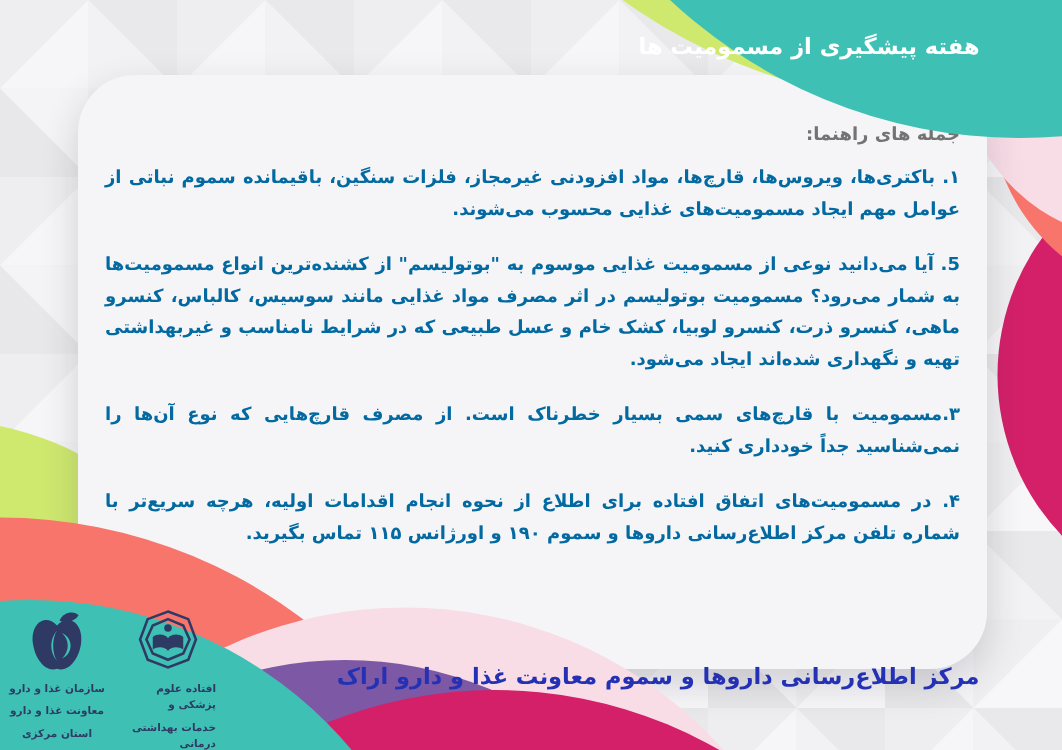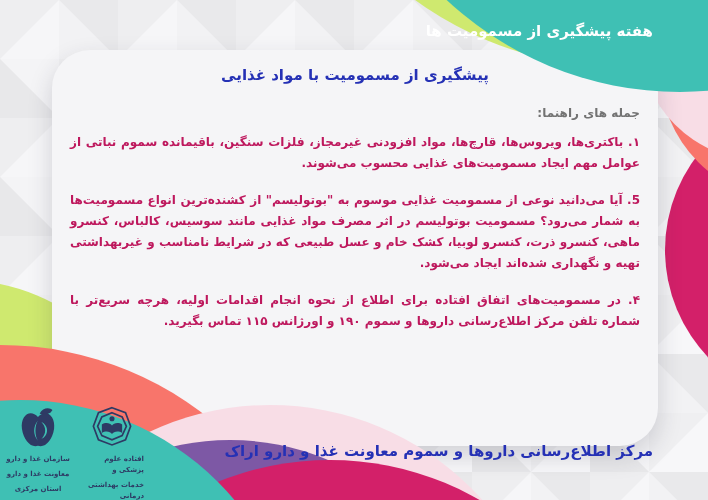--- a/index.html
+++ b/index.html
@@ -11,21 +11,21 @@
   .c-tr-magenta{left:665px;top:95px;width:310px;height:310px;background:var(--magenta);z-index:1;}
   .c-tr-coral{left:660px;top:-60px;width:260px;height:260px;background:var(--coral);z-index:1;}
   .c-tr-pink{left:640px;top:-80px;width:240px;height:240px;background:var(--pink);z-index:1;}
   .c-bl-lime{left:-240px;top:280px;width:400px;height:400px;background:var(--lime);z-index:1;}
   
   .card{position:absolute;left:52px;top:50px;width:606px;height:396px;background:var(--card);
         border-radius:38px;box-shadow:0 10px 25px rgba(40,40,60,.18);z-index:2;
         padding:12px 18px;box-sizing:border-box;direction:rtl;}
   .card h1{margin:2px 0 0 0;text-align:center;font-size:15px;line-height:22px;color:var(--blue);font-weight:bold;}
   .intro{margin-top:17px;margin-bottom:8px;font-size:12px;line-height:21px;color:#737373;font-weight:bold;text-align:right;}
-  .card p{margin:0 0 16px 0;font-size:12px;line-height:21px;color:#be185d;font-weight:bold;
+  .card p{margin:0 0 16px 0;font-size:12px;line-height:21px;color:#0369a1;font-weight:bold;
           text-align:justify;text-justify:inter-word;}
   
   .c-bl-coral{left:-335px;top:345px;width:670px;height:670px;background:var(--coral);z-index:3;}
   .c-bl-pink{left:-15px;top:405px;width:570px;height:570px;background:var(--pink);z-index:3;}
   .c-bl-purple{left:-20px;top:440px;width:500px;height:500px;background:var(--purple);z-index:3;}
   .c-bl-magenta{left:30px;top:460px;width:600px;height:600px;background:var(--magenta);z-index:3;}
   .c-bl-teal{left:-260px;top:400px;width:560px;height:560px;background:var(--teal);z-index:3;}
   .c-tr-lime{left:267px;top:-648px;width:716px;height:716px;background:var(--lime);z-index:3;}
   .c-tr-teal{left:338px;top:-592px;width:684px;height:684px;background:var(--teal);z-index:4;}
   
@@ -62,24 +62,24 @@
     </defs>
     <rect width="708" height="500" fill="url(#tri)"></rect>
   </svg>
 
   <div class="circle c-tr-magenta"></div>
   <div class="circle c-tr-coral"></div>
   <div class="circle c-tr-pink"></div>
   <div class="circle c-bl-lime"></div>
 
   <div class="card">
-    <h1>پیشگیری از مسمومیت با مواد غذایی</h1>
     <div class="intro">جمله های راهنما:</div>
     <p>۱. باکتری‌ها، ویروس‌ها، قارچ‌ها، مواد افزودنی غیرمجاز، فلزات سنگین، باقیمانده سموم نباتی از عوامل مهم ایجاد مسمومیت‌های غذایی محسوب می‌شوند.</p>
     <p>5. آیا می‌دانید نوعی از مسمومیت غذایی موسوم به "بوتولیسم" از کشنده‌ترین انواع مسمومیت‌ها به شمار می‌رود؟ مسمومیت بوتولیسم در اثر مصرف مواد غذایی مانند سوسیس، کالباس، کنسرو ماهی، کنسرو ذرت، کنسرو لوبیا، کشک خام و عسل طبیعی که در شرایط نامناسب و غیربهداشتی تهیه و نگهداری شده‌اند ایجاد می‌شود.</p>
+    <p>۳.مسمومیت با قارچ‌های سمی بسیار خطرناک است. از مصرف قارچ‌هایی که نوع آن‌ها را نمی‌شناسید جداً خودداری کنید.</p>
     <p>۴. در مسمومیت‌های اتفاق افتاده برای اطلاع از نحوه انجام اقدامات اولیه، هرچه سریع‌تر با شماره تلفن مرکز اطلاع‌رسانی داروها و سموم ۱۹۰ و اورژانس ۱۱۵ تماس بگیرید.</p>
   </div>
 
   <div class="circle c-bl-coral"></div>
   <div class="circle c-bl-pink"></div>
   <div class="circle c-bl-purple"></div>
   <div class="circle c-bl-magenta"></div>
   <div class="circle c-bl-teal"></div>
   <div class="circle c-tr-lime"></div>
   <div class="circle c-tr-teal"></div>

